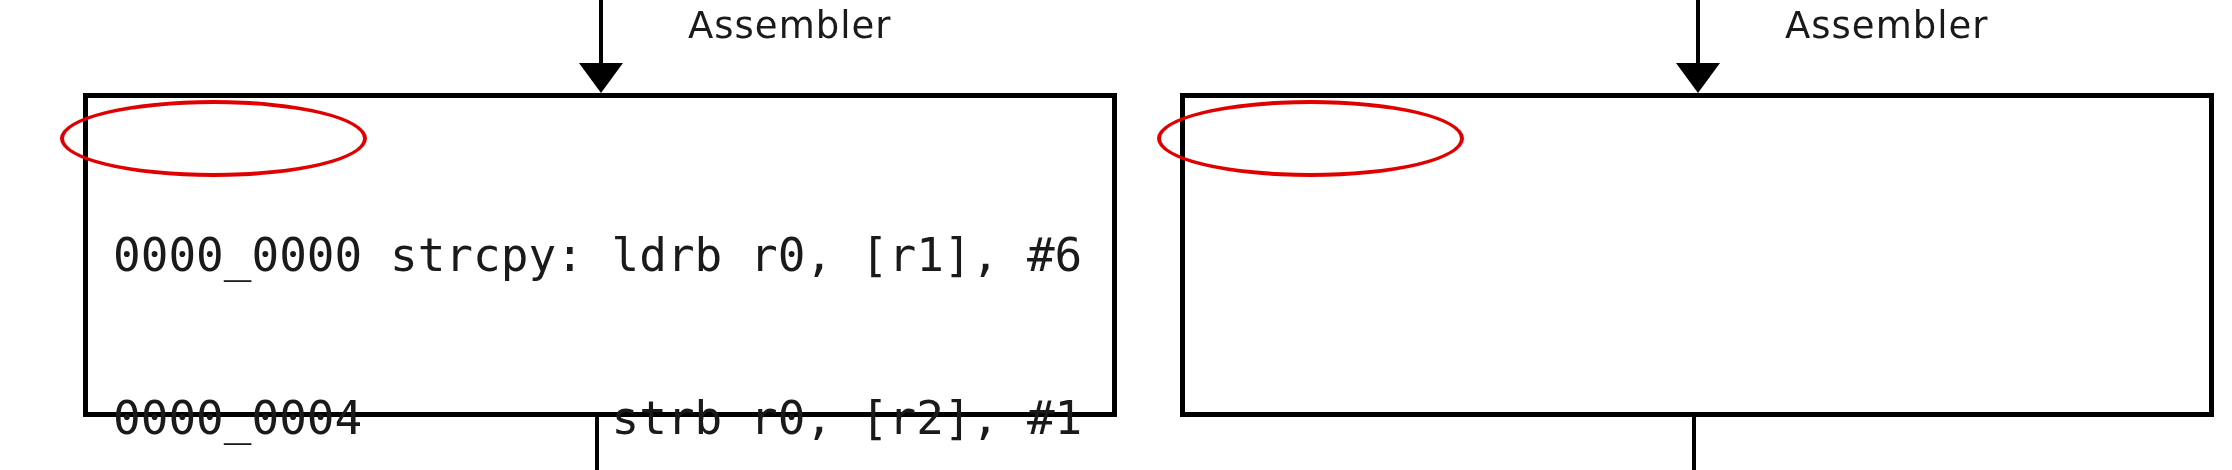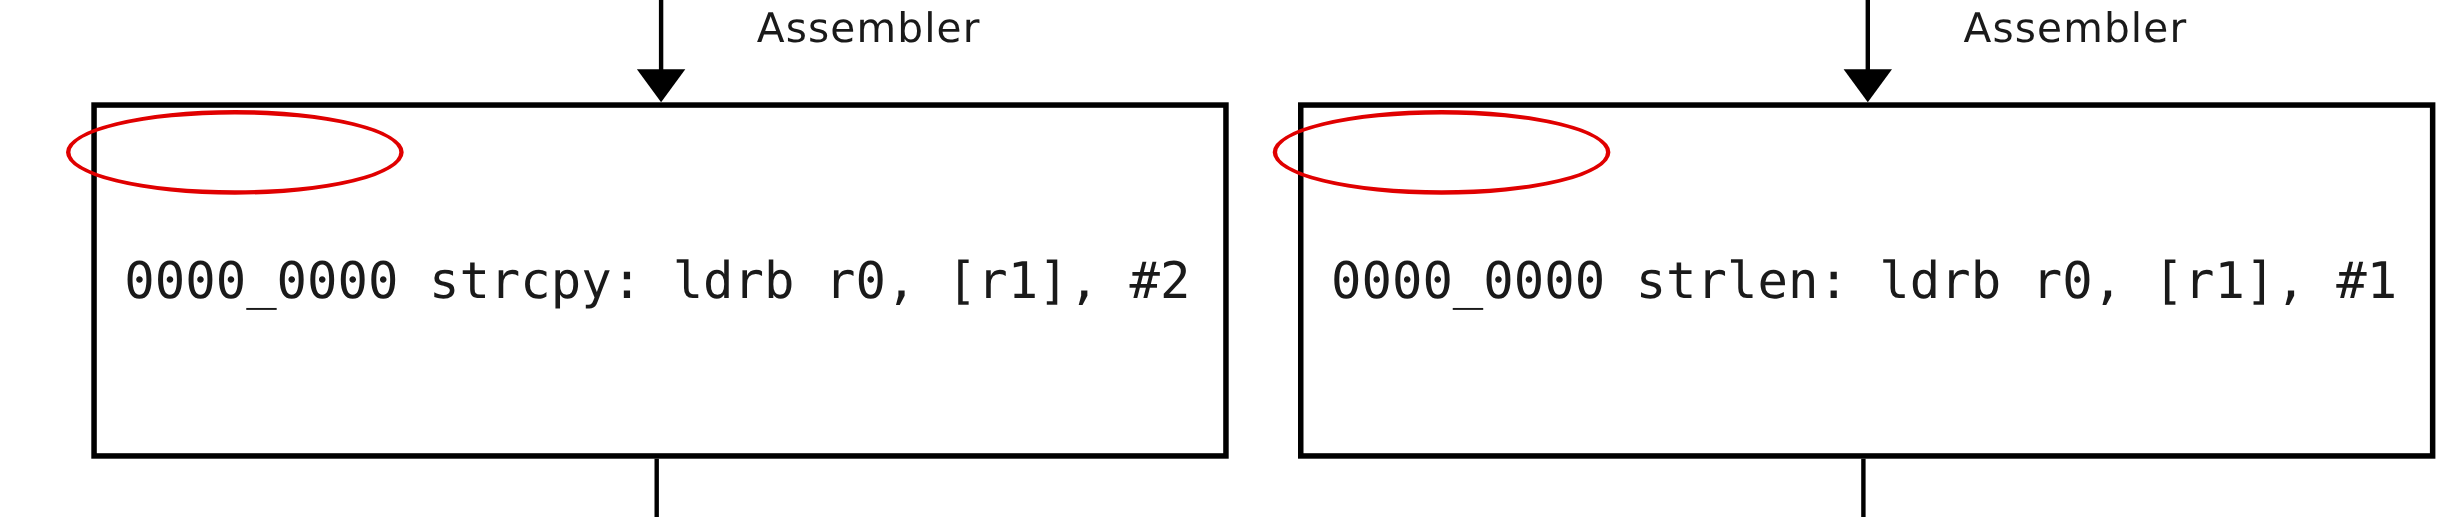--- a/index.html
+++ b/index.html
@@ -77,37 +77,37 @@
 <body>
 
 <div class="figure">
 
   <div class="panel left">
     <div class="arrow-line"></div>
     <div class="arrow-head"></div>
     <div class="assembler-label">Assembler</div>
     <div class="code-box">
       <div class="code">
-        <div class="code-line">0000_0000 strcpy: ldrb r0, [r1], #2</div>
+        <div class="code-line">0000_0000 strcpy: ldrb r0, [r1], #6</div>
+        <div class="code-line">0000_0004         strb r0, [r2], #1</div>
         
         
         
       </div>
     </div>
     <div class="highlight-ellipse"></div>
     <div class="out-line"></div>
   </div>
 
   <div class="panel right">
     <div class="arrow-line"></div>
     <div class="arrow-head"></div>
     <div class="assembler-label">Assembler</div>
     <div class="code-box">
       <div class="code">
-        <div class="code-line">0000_0000 strlen: ldrb r0, [r1], #1</div>
         
         
         
       </div>
     </div>
     <div class="highlight-ellipse"></div>
     <div class="out-line"></div>
   </div>
 
 </div>

